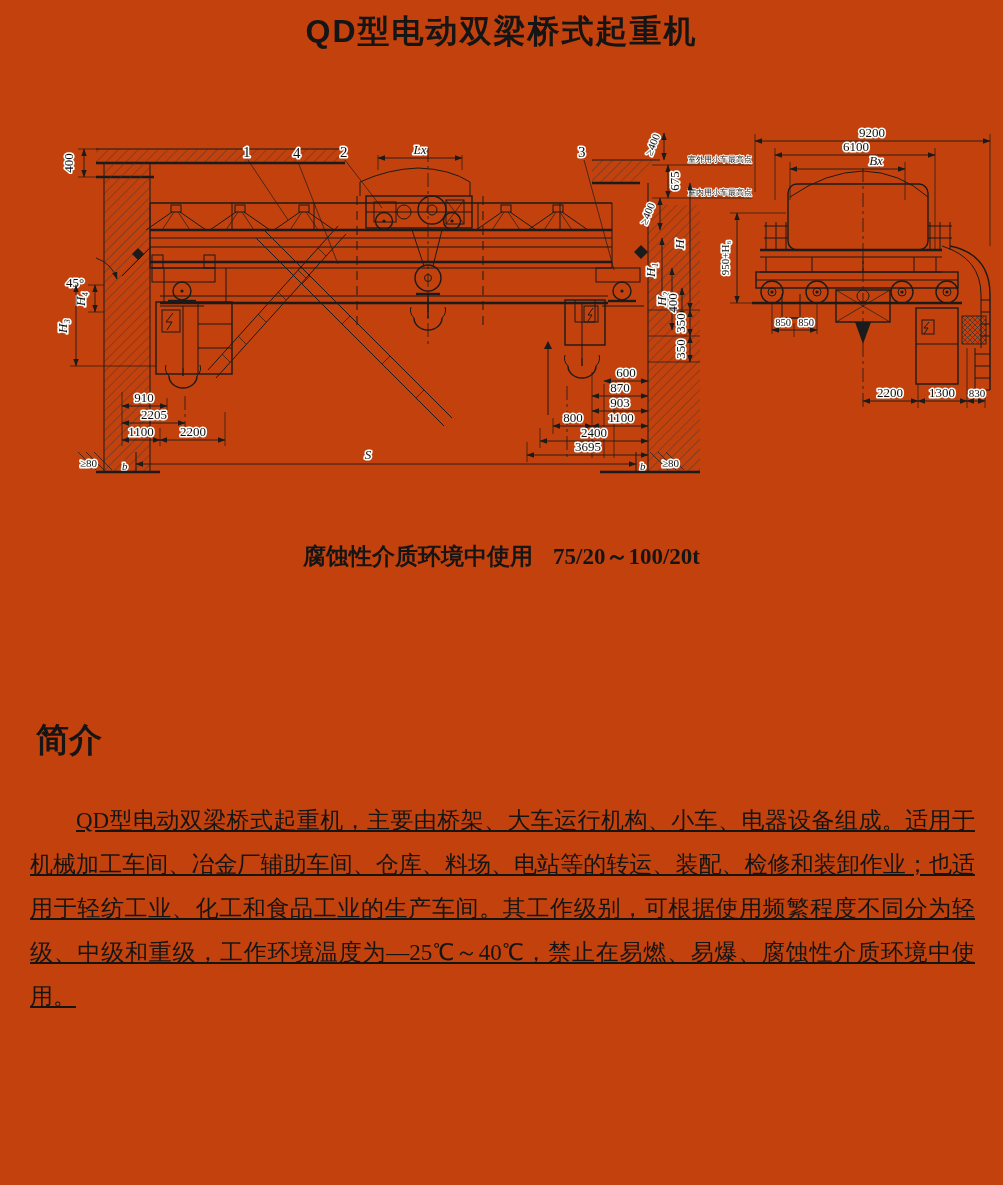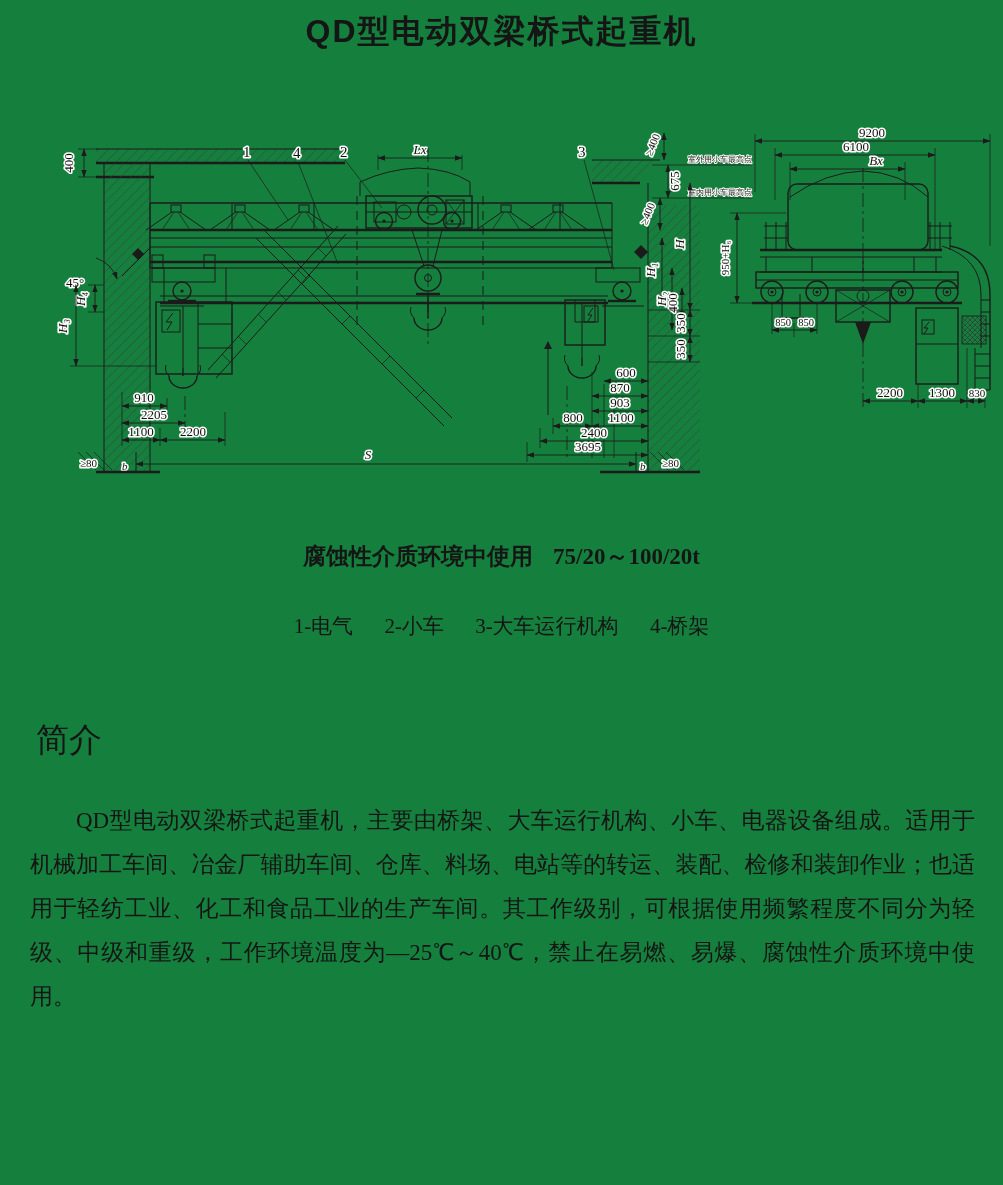--- a/index.html
+++ b/index.html
@@ -1,30 +1,30 @@
 <!DOCTYPE html>
 <html><head>
 <meta charset="utf-8">
 <style>
   html,body{margin:0;padding:0;background:#e8e8e6;}
-  .page{position:relative;width:1003px;height:1185px;margin:0 auto;background:#15803d;color:#151515;
+  .page{position:relative;width:1003px;height:1185px;margin:0 auto;background:#c2410c;color:#151515;
         font-family:"Liberation Serif",serif;overflow:hidden;}
   .title{position:absolute;top:10px;left:0;width:100%;text-align:center;margin:0;
          font-family:"Liberation Sans",sans-serif;font-size:32px;font-weight:bold;letter-spacing:2px;}
   .drawing{position:absolute;top:100px;left:0;width:1003px;height:395px;}
   .caption{position:absolute;top:541px;left:0;width:100%;margin:0;text-align:center;
            font-size:23px;font-weight:bold;}
   .caption .spec{margin-left:20px;font-weight:bold;text-align:right;}
   .legend{position:absolute;top:612px;left:0;width:100%;margin:0;text-align:center;font-size:21px;}
   .legend span{margin:0 13px;}
   .intro-heading{position:absolute;top:718px;left:36px;margin:0;
-                 font-family:"Liberation Sans",sans-serif;font-size:33px;font-weight:normal;}
+                 font-family:"Liberation Sans",sans-serif;font-size:33px;font-weight:bold;}
   .bodytext{position:absolute;top:799px;left:30px;right:28px;font-size:23px;line-height:44px;
             text-align:justify;}
-  .bodytext p{margin:0 0 7px 0;text-indent:2em;}
+  .bodytext p{margin:0 0 7px 0;text-indent:2em;text-decoration:underline;}
   
   svg .ln{stroke:#1b1b1b;fill:none;stroke-width:1;}
   svg .t12{stroke-width:1.4;}
   svg .th{stroke-width:2.4;}
   svg .dim{stroke:#1b1b1b;fill:none;stroke-width:.9;}
   svg .thin{stroke:#1b1b1b;fill:none;stroke-width:.7;}
   svg .dash{stroke-dasharray:9 6;}
   svg .cl{stroke-dasharray:14 4 3 4;stroke-width:.8;}
   svg text{font-family:"Liberation Serif",serif;fill:#101010;stroke:#fcfcfa;stroke-width:3.2px;
            paint-order:stroke;stroke-linejoin:round;}
@@ -480,26 +480,20 @@
           <text class="ts" x="977" y="397" text-anchor="middle">830</text>
         </g>
       </g>
     </svg>
   </div>
 
   <p class="caption">
     <span>腐蚀性介质环境中使用</span><span class="spec">75/20～100/20t</span>
   </p>
 
-  <p class="legend">
-    <span>1-电气</span>
-    <span>2-小车</span>
-    <span>3-大车运行机构</span>
-    <span>4-桥架</span>
-  </p>
 
   <h2 class="intro-heading">简介</h2>
 
   <div class="bodytext">
     <p>QD型电动双梁桥式起重机，主要由桥架、大车运行机构、小车、电器设备组成。适用于机械加工车间、冶金厂辅助车间、仓库、料场、电站等的转运、装配、检修和装卸作业；也适用于轻纺工业、化工和食品工业的生产车间。其工作级别，可根据使用频繁程度不同分为轻级、中级和重级，工作环境温度为—25℃～40℃，禁止在易燃、易爆、腐蚀性介质环境中使用。</p>
   </div>
 
 </div>
 
 </body></html>

